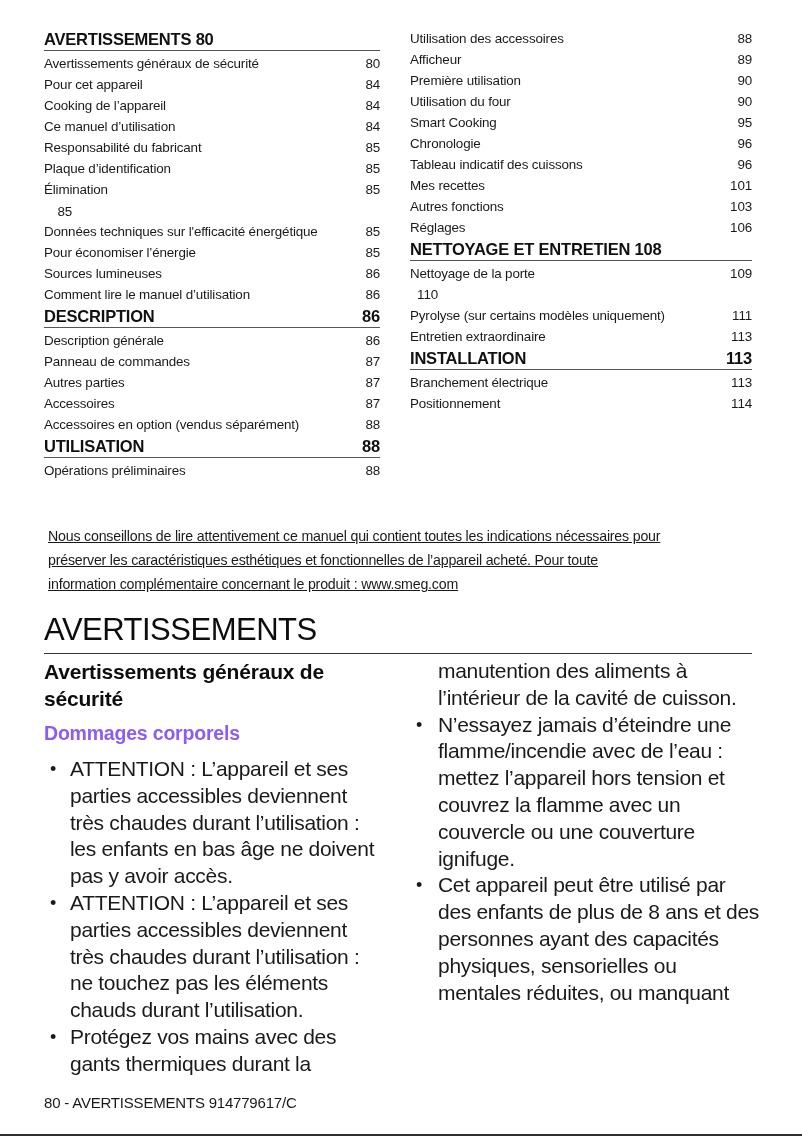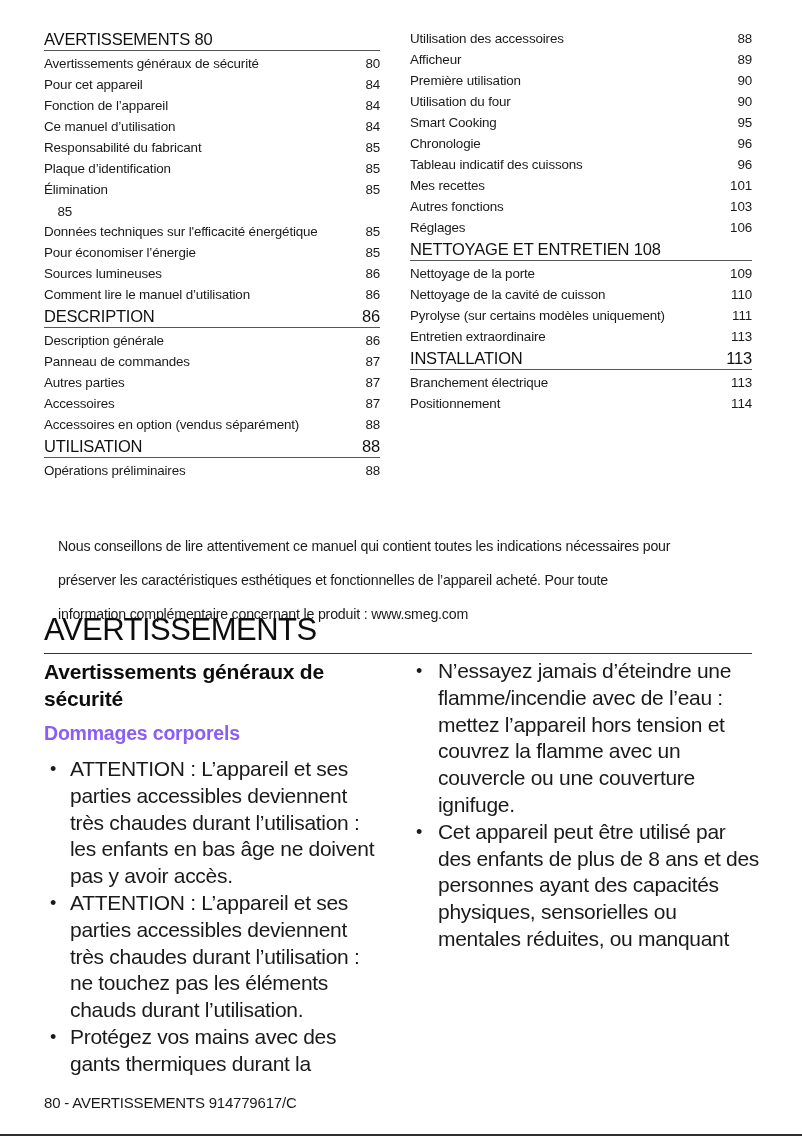--- a/index.html
+++ b/index.html
@@ -6,37 +6,37 @@
     body {
       width: 802px; height: 1136px; position: relative; overflow: hidden;
       background: #ffffff; color: #111111;
       font-family: "Liberation Sans", "DejaVu Sans", sans-serif;
     }
     .toc-col { position: absolute; top: 28px; }
     .toc-left { left: 44px; width: 336px; }
     .toc-right { left: 410px; width: 342px; }
     .toc-head {
       display: flex; justify-content: space-between; align-items: flex-end;
-      font-weight: normal; font-size: 16.5px; letter-spacing: -0.2px;
+      font-weight: bold; font-size: 16.5px; letter-spacing: -0.2px;
       height: 22px; line-height: 22px;
       border-bottom: 1.5px solid #555; margin-bottom: 2px;
     }
     .toc-row {
       display: flex; justify-content: space-between; align-items: flex-end;
       font-size: 13.4px; line-height: 21px; color: #1a1a1a; letter-spacing: -0.15px; gap: 32px;
     }
     .toc-row .pg { min-width: 28px; text-align: right; }
     .toc-row.wrap { line-height: 18px; padding-top: 3px; }
     .toc-row.wrap .t { max-width: 290px; }
 
     .intro {
       position: absolute; left: 44px; top: 522px; width: 720px;
       font-size: 14.2px; line-height: 20px; color: #1a1a1a; letter-spacing: -0.2px;
     }
-    .intro p { margin: 14px; }
+    .intro p { margin: 4px; text-decoration: underline; }
     .intro .l1 { margin-bottom: 3px; }
 
     .chapter-title {
       position: absolute; left: 44px; top: 610px;
       font-size: 31px; font-weight: normal; letter-spacing: -0.5px;
       line-height: 40px; color: #0d0d0d;
     }
     .chapter-rule {
       position: absolute; left: 44px; top: 653px; width: 708px;
       border-top: 1.5px solid #333;
@@ -84,21 +84,21 @@
     </div>
     <div class="toc-row">
       <span class="t">Avertissements généraux de sécurité</span>
       <span class="pg">80</span>
     </div>
     <div class="toc-row">
       <span class="t">Pour cet appareil</span>
       <span class="pg">84</span>
     </div>
     <div class="toc-row">
-      <span class="t">Fonction de l’appareil</span>
+      <span class="t">Cooking de l’appareil</span>
       <span class="pg">84</span>
     </div>
     <div class="toc-row">
       <span class="t">Ce manuel d’utilisation</span>
       <span class="pg">84</span>
     </div>
     <div class="toc-row">
       <span class="t">Responsabilité du fabricant</span>
       <span class="pg">85</span>
     </div>
@@ -206,21 +206,20 @@
     </div>
     <div class="toc-head">
       <span class="t">NETTOYAGE ET ENTRETIEN 108</span>
       <span class="pg"></span>
     </div>
     <div class="toc-row">
       <span class="t">Nettoyage de la porte</span>
       <span class="pg">109</span>
     </div>
     <div class="toc-row">
-      <span class="t">Nettoyage de la cavité de cuisson</span>
       <span class="pg">110</span>
     </div>
     <div class="toc-row">
       <span class="t">Pyrolyse (sur certains modèles uniquement)</span>
       <span class="pg">111</span>
     </div>
     <div class="toc-row">
       <span class="t">Entretien extraordinaire</span>
       <span class="pg">113</span>
     </div>
@@ -251,20 +250,21 @@
   <div class="h2">Avertissements généraux de sécurité</div>
   <div class="h3">Dommages corporels</div>
   <ul class="bullets">
     <li><span class="dot">•</span><span>ATTENTION : L’appareil et ses parties accessibles deviennent très chaudes durant l’utilisation : les enfants en bas âge ne doivent pas y avoir accès.</span></li>
     <li><span class="dot">•</span><span>ATTENTION : L’appareil et ses parties accessibles deviennent très chaudes durant l’utilisation : ne touchez pas les éléments chauds durant l’utilisation.</span></li>
     <li><span class="dot">•</span><span>Protégez vos mains avec des gants thermiques durant la</span></li>
   </ul>
 </div>
 
 <div class="col-right">
+  <p class="cont">manutention des aliments à l’intérieur de la cavité de cuisson.</p>
   <ul class="bullets">
     <li><span class="dot">•</span><span>N’essayez jamais d’éteindre une flamme/incendie avec de l’eau : mettez l’appareil hors tension et couvrez la flamme avec un couvercle ou une couverture ignifuge.</span></li>
     <li><span class="dot">•</span><span>Cet appareil peut être utilisé par des enfants de plus de 8 ans et des personnes ayant des capacités physiques, sensorielles ou mentales réduites, ou manquant</span></li>
   </ul>
 </div>
 
 <div class="footer">80  -  AVERTISSEMENTS 914779617/C</div>
 <div class="bottom-bar"></div>
 
 </body></html>

